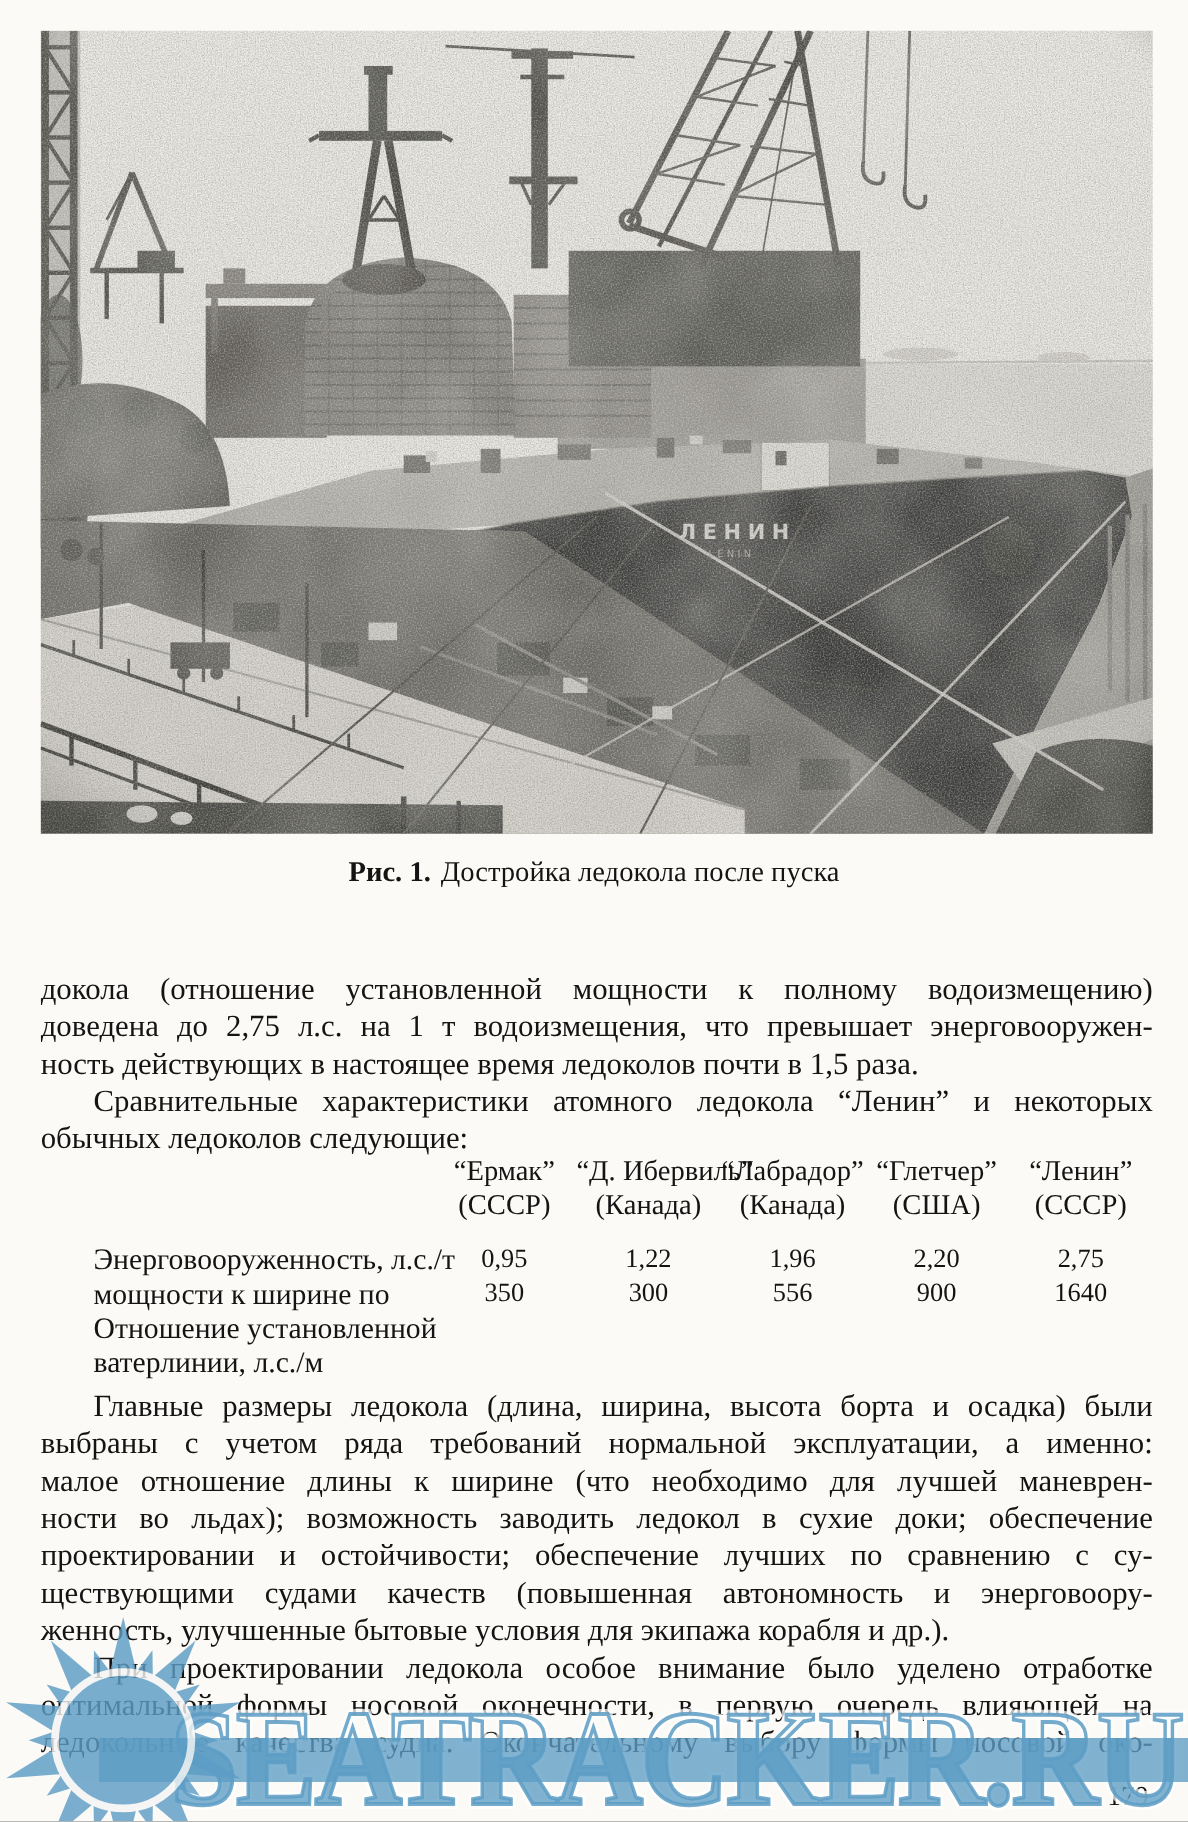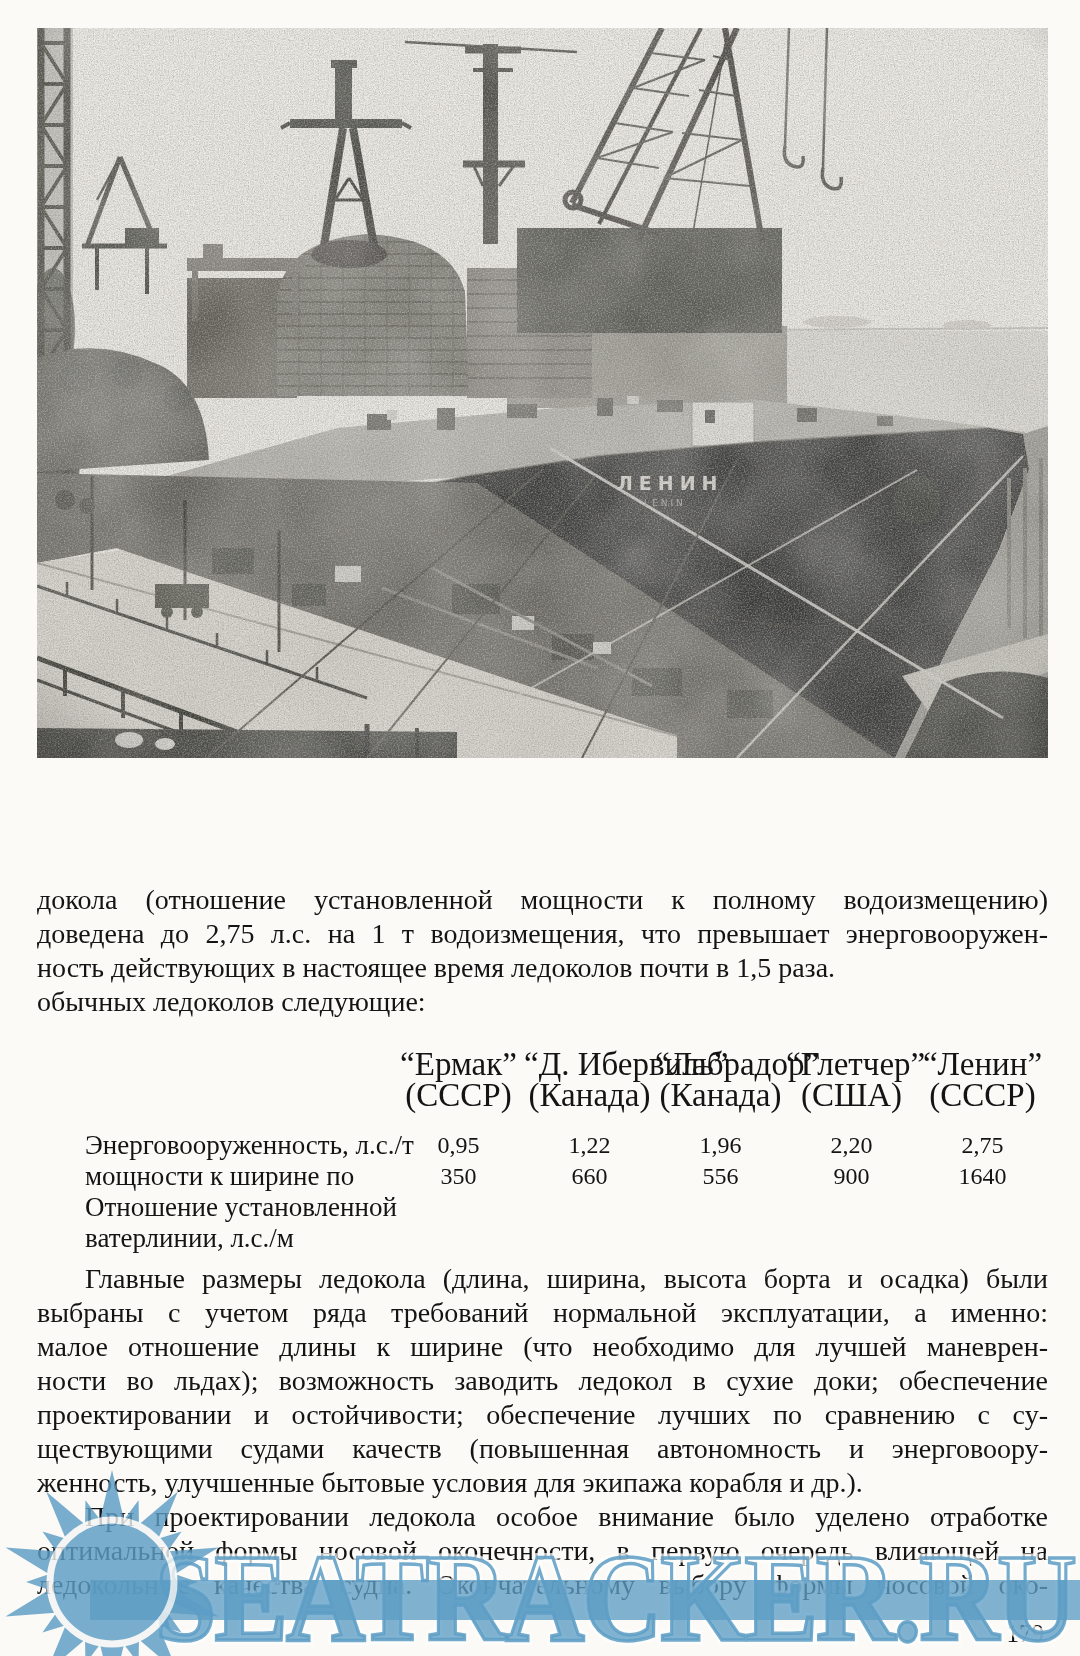--- a/index.html
+++ b/index.html
@@ -13,21 +13,21 @@
     font-size:26px;line-height:30px;}
   .caption .cap-label{font-weight:bold;margin-right:9px;}
   .textblock{position:absolute;left:37px;width:1011px;font-size:28px;line-height:34px;}
   .tb1{top:883px;}
   .tb2{top:1262px;}
   .ln{height:34px;overflow:hidden;text-align:justify;text-align-last:justify;}
   .ln.last{text-align-last:left;}
   .ln.indent{padding-left:48px;}
   .ctable{position:absolute;left:37px;top:1049px;width:1011px;}
   .trow{display:flex;align-items:flex-start;}
-  .thead .tc{font-size:33px;line-height:31px;text-align:center;white-space:nowrap;}
+  .thead .tc{font-size:26px;line-height:31px;text-align:center;white-space:nowrap;}
   .tbody{margin-top:19px;}
   .tbody .tc{font-size:24px;line-height:31px;text-align:center;}
   .tc{flex:0 0 131px;width:131px;}
   .tc.lab{flex:0 0 356px;width:356px;box-sizing:border-box;padding-left:48px;
     text-align:left;font-size:27px;white-space:nowrap;}
   .pagenum{position:absolute;right:36px;top:1618px;font-size:25px;line-height:32px;}
   .wm{position:absolute;left:0;top:0;width:1080px;height:1656px;pointer-events:none;}
 </style>
 </head>
 <body>
@@ -331,25 +331,29 @@
       <text x="580" y="462" font-family="DejaVu Sans, sans-serif" font-weight="bold" font-size="19" letter-spacing="6" fill="#ccc9c4">ЛЕНИН</text>
       <text x="607" y="478" font-family="DejaVu Sans, sans-serif" font-size="9" letter-spacing="3" fill="#989691">LENIN</text>
     </g>
 
     <rect width="1011" height="730" filter="url(#blotch)" opacity="0.5"></rect>
     <rect width="1011" height="730" filter="url(#grainD)" opacity="0.55"></rect>
     <rect width="1011" height="730" filter="url(#grainL)" opacity="0.5"></rect>
     <rect width="1011" height="730" fill="url(#vign)"></rect>
   </svg>
 
+  <div class="caption">
+    <span class="cap-label">Рис. 1.</span><span>Достройка ледокола после пуска</span>
+  </div>
 
   <div class="textblock tb1">
     <div class="ln">докола (отношение установленной мощности к полному водоизмещению)</div>
     <div class="ln">доведена до 2,75 л.с. на 1 т водоизмещения, что превышает энерговооружен-</div>
     <div class="ln last">ность действующих в настоящее время ледоколов почти в 1,5 раза.</div>
+    <div class="ln indent">Сравнительные характеристики атомного ледокола “Ленин” и некоторых</div>
     <div class="ln last">обычных ледоколов следующие:</div>
   </div>
 
   <div class="ctable">
     <div class="trow thead">
       <div class="tc lab"></div>
       <div class="tc">
         <div>“Ермак”</div>
         <div>(СССР)</div>
       </div>
@@ -379,21 +383,21 @@
         <div class="tc">2,20</div>
         <div class="tc">2,75</div>
       </div>
       <div class="trow">
         <div class="tc lab">
           <div>мощности к ширине по</div>
           <div>Отношение установленной</div>
           <div>ватерлинии, л.с./м</div>
         </div>
         <div class="tc">350</div>
-        <div class="tc">660</div>
+        <div class="tc">300</div>
         <div class="tc">556</div>
         <div class="tc">900</div>
         <div class="tc">1640</div>
       </div>
     </div>
   </div>
 
   <div class="textblock tb2">
     <div class="ln indent">Главные размеры ледокола (длина, ширина, высота борта и осадка) были</div>
     <div class="ln">выбраны с учетом ряда требований нормальной эксплуатации, а именно:</div>

